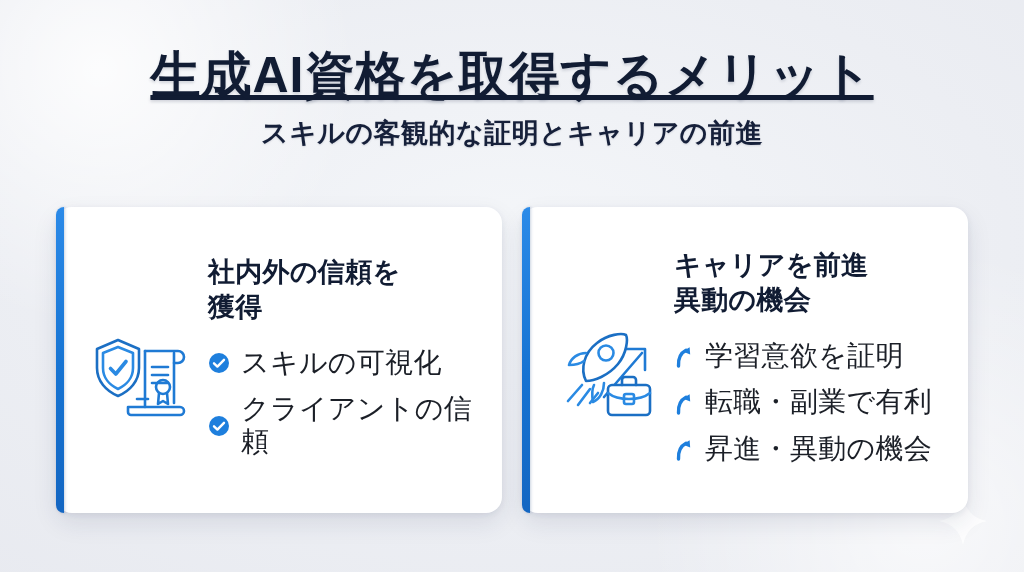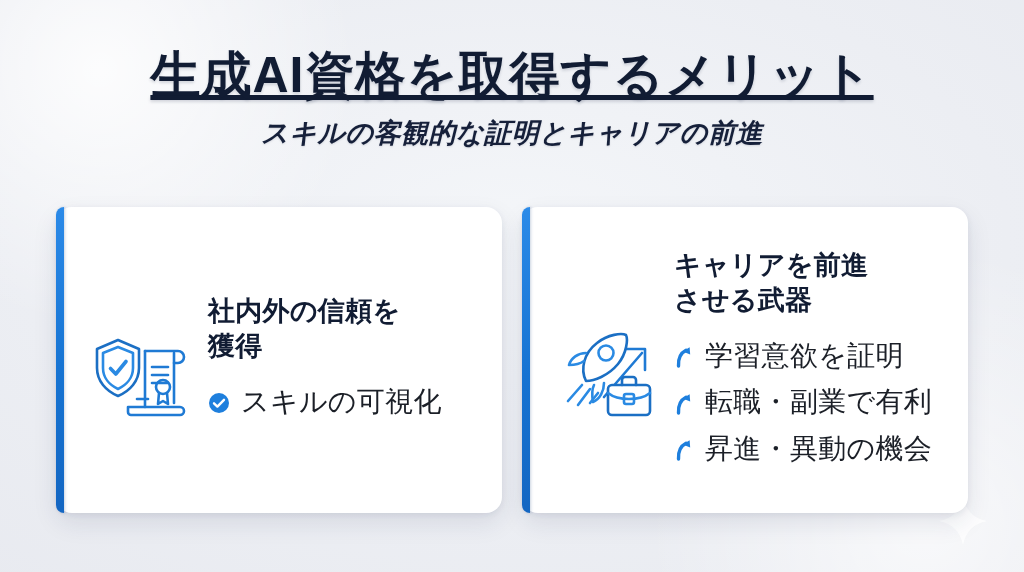--- a/index.html
+++ b/index.html
@@ -50,21 +50,20 @@
     text-decoration:underline;
   }
   .page-subtitle {
     margin-top:13px;
     font-size:27px;
     font-weight:700;
     letter-spacing:.5px;
     color:#16203a;
     line-height:1.2;
     text-shadow:0 1px 2px rgba(20,30,60,.13);
-    font-style:italic;
   }
 
   
   .cards {
     position:absolute;
     left:56px; right:56px; top:207px;
     height:306px;
     display:flex;
     gap:20px;
   }
@@ -192,20 +191,29 @@
         <ul class="card-list">
           <li>
             <span class="bullet">
               <svg viewBox="0 0 22 22" width="22" height="22" aria-hidden="true">
                 <circle cx="11" cy="11" r="10" fill="#1e7fdd"></circle>
                 <path d="M6 11.3 L9.4 14.6 L16 7.8" fill="none" stroke="#ffffff" stroke-width="2.4" stroke-linecap="round" stroke-linejoin="round"></path>
               </svg>
             </span>
             <span>スキルの可視化</span>
           </li>
+          <li>
+            <span class="bullet">
+              <svg viewBox="0 0 22 22" width="22" height="22" aria-hidden="true">
+                <circle cx="11" cy="11" r="10" fill="#1e7fdd"></circle>
+                <path d="M6 11.3 L9.4 14.6 L16 7.8" fill="none" stroke="#ffffff" stroke-width="2.4" stroke-linecap="round" stroke-linejoin="round"></path>
+              </svg>
+            </span>
+            <span>クライアントの信頼</span>
+          </li>
         </ul>
       </div>
 
     </div>
   </div>
 
   <div class="card">
     <div class="card-accent"></div>
     <div class="card-inner">
 
@@ -227,21 +235,21 @@
 
           <rect x="52" y="62" width="42" height="30" rx="4" fill="#ffffff" stroke="#1b6fc4"></rect>
           <path d="M66 62 V57 a3 3 0 0 1 3 -3 H77 a3 3 0 0 1 3 3 V62" stroke="#1b6fc4"></path>
           <path d="M52 70 C62 78 84 78 94 70" stroke="#2a8ae3"></path>
           <rect x="68" y="71" width="10" height="10" rx="2" stroke="#2a8ae3"></rect>
         </svg>
       </div>
 
       <div class="card-body">
         <div class="card-title">キャリアを前進
-させる武器</div>
+異動の機会</div>
         <ul class="card-list">
           <li>
             <span class="bullet arrow">
               <svg viewBox="0 0 20 24" width="20" height="24" aria-hidden="true">
                 <path d="M4.5 22 C4 14 6.5 9 12 6.2" fill="none" stroke="#1e7fdd" stroke-width="3.4" stroke-linecap="round"></path>
                 <path d="M15.6 3.2 L16.2 10.6 L8.7 7.6 Z" fill="#1e7fdd"></path>
               </svg>
             </span>
             <span>学習意欲を証明</span>
           </li>

